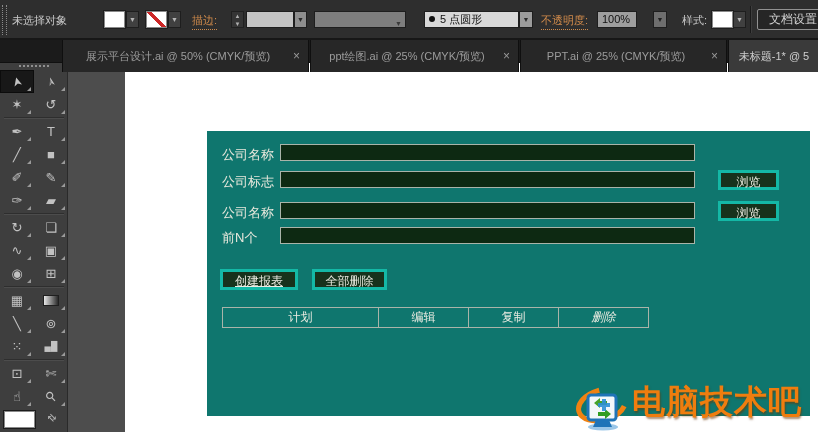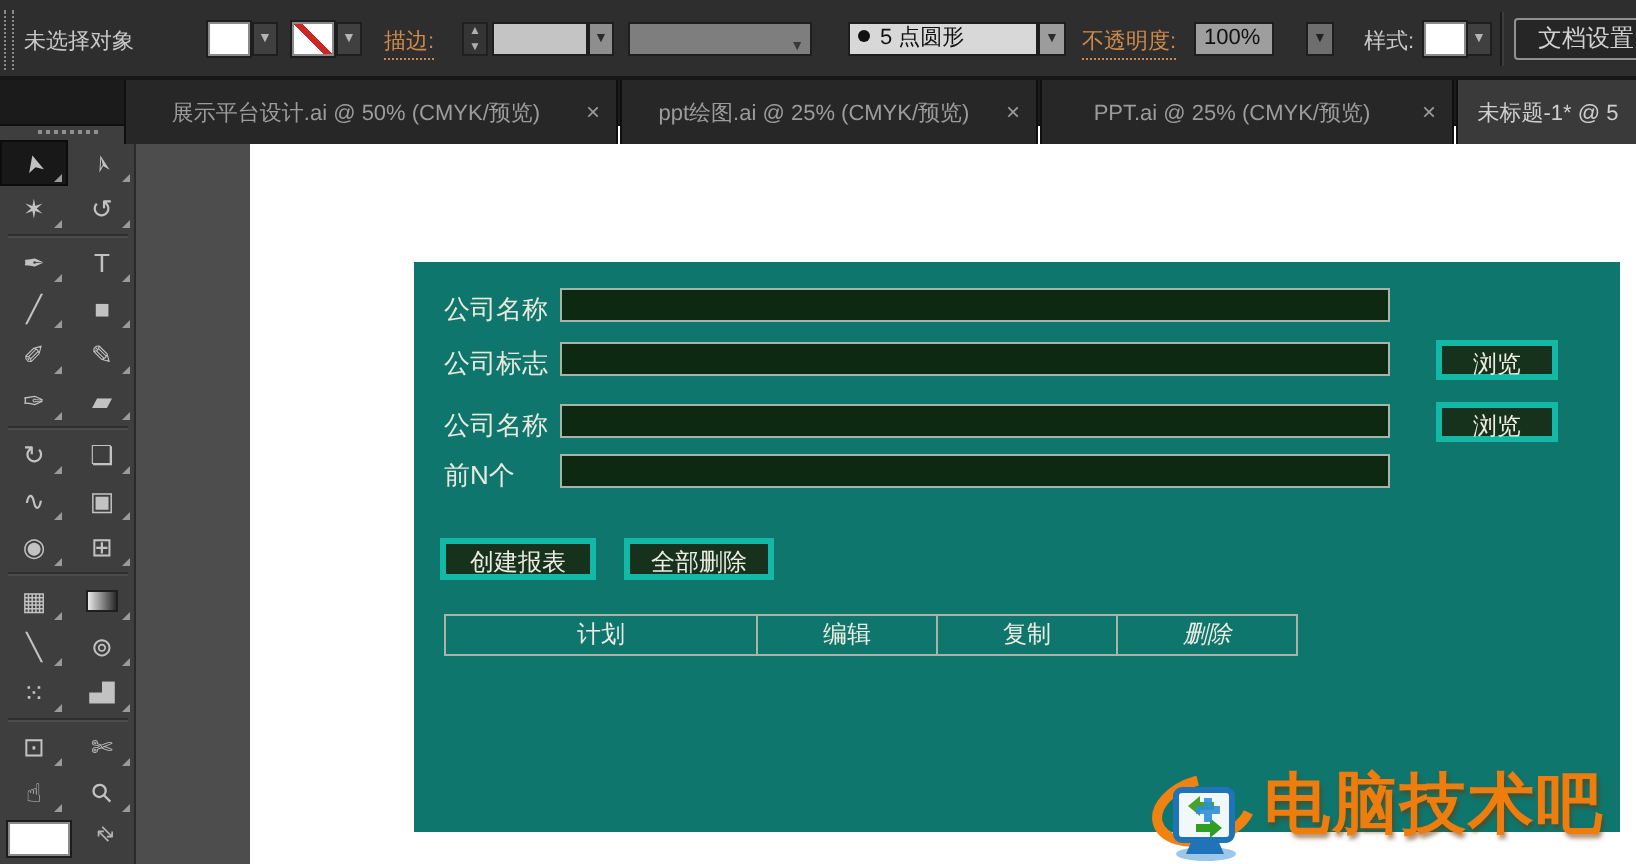--- a/index.html
+++ b/index.html
@@ -63,21 +63,21 @@
   .pasteboard { position:absolute; left:68px; top:63px; width:57px; height:369px; background:#4d4d4d; z-index:1; }
   .artboard { position:absolute; left:125px; top:63px; width:693px; height:369px; background:#ffffff; z-index:2; }
 
   
   .green-panel { position:absolute; left:207px; top:131px; width:603px; height:285px; background:#0f766e; z-index:3; }
   .fld-label { position:absolute; left:15px; font-size:13px; color:#e9e9dd; white-space:nowrap; }
   .fld-input { position:absolute; left:73px; width:415px; height:17px; background:#0d2912; border:1px solid #a9b4a9; color:#dfe8df; font-size:12px; padding:0 3px; }
   .browse-btn { position:absolute; left:511px; width:61px; height:20px; background:#16311b; border:1px solid #aeb8ae; color:#ece the; }
   .browse-btn, .act-btn { background:#17321c; border:3px solid #14b8a6; color:#ecece2; font-size:12px; text-align:center; line-height:18px; }
   .act-btn { position:absolute; top:138px; height:21px; line-height:19px; }
-  .btn-create { left:13px; width:78px; }
+  .btn-create { left:13px; width:78px;text-decoration:underline; }
   .btn-delall { left:105px; width:75px; }
   .report-table { position:absolute; left:15px; top:176px; height:21px; display:flex; }
   .th { height:21px; border:1px solid #a9b4a9; border-left-width:0; color:#ecece2; font-size:12px; text-align:center; line-height:19px; }
   .th:first-child { border-left-width:1px; }
   .th.c1 { width:138px; } .th.c2 { width:157px; } .th.c3 { width:90px; } .th.c4 { width:90px; } .th.c5 { width:90px;font-style:italic; }
 
   
   .watermark { position:absolute; left:576px; top:382px; display:flex; align-items:flex-start; z-index:5; }
   .wm-text { margin-left:3px; margin-top:2px; font-size:33px; font-weight:bold; color:#ef7d0e; line-height:1.1; white-space:nowrap; text-shadow:1px 2px 2px rgba(110,55,0,0.55); letter-spacing:1px; }
 </style>

